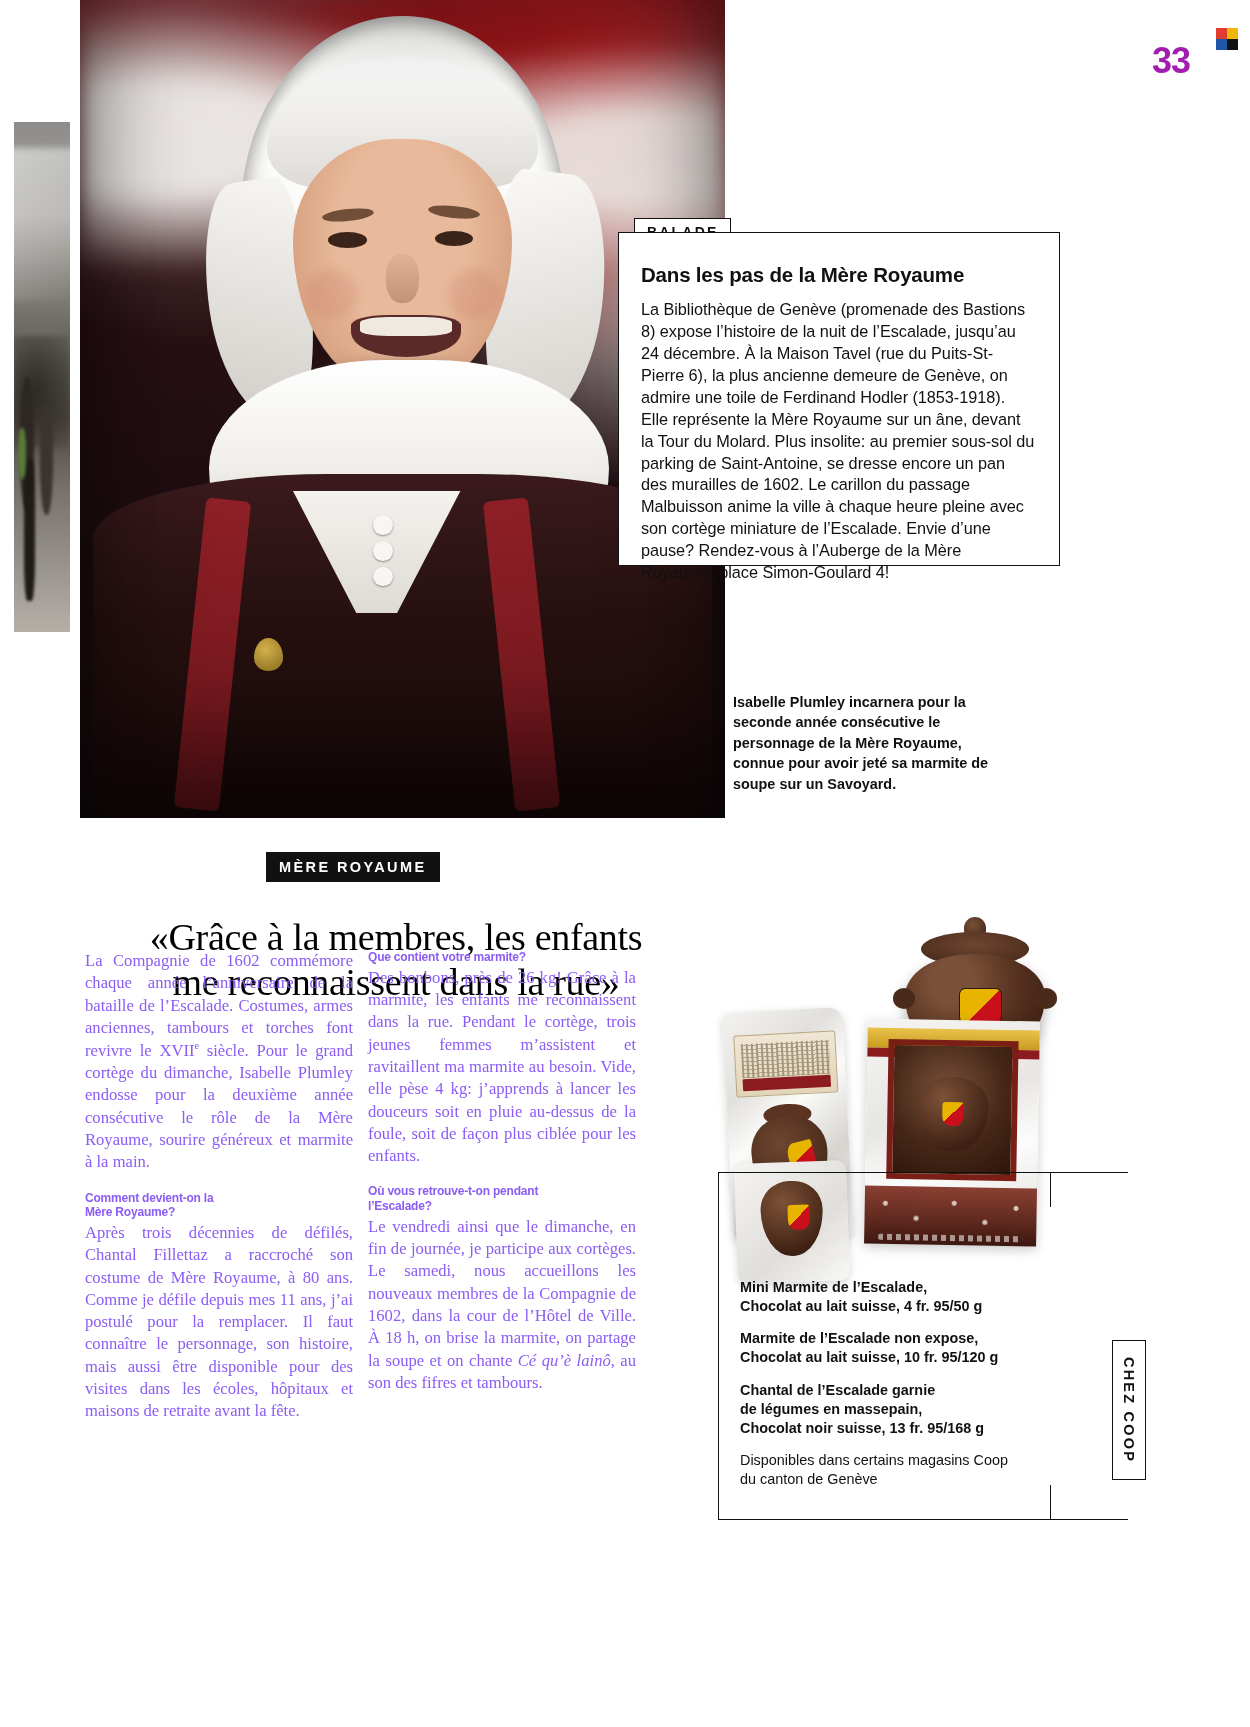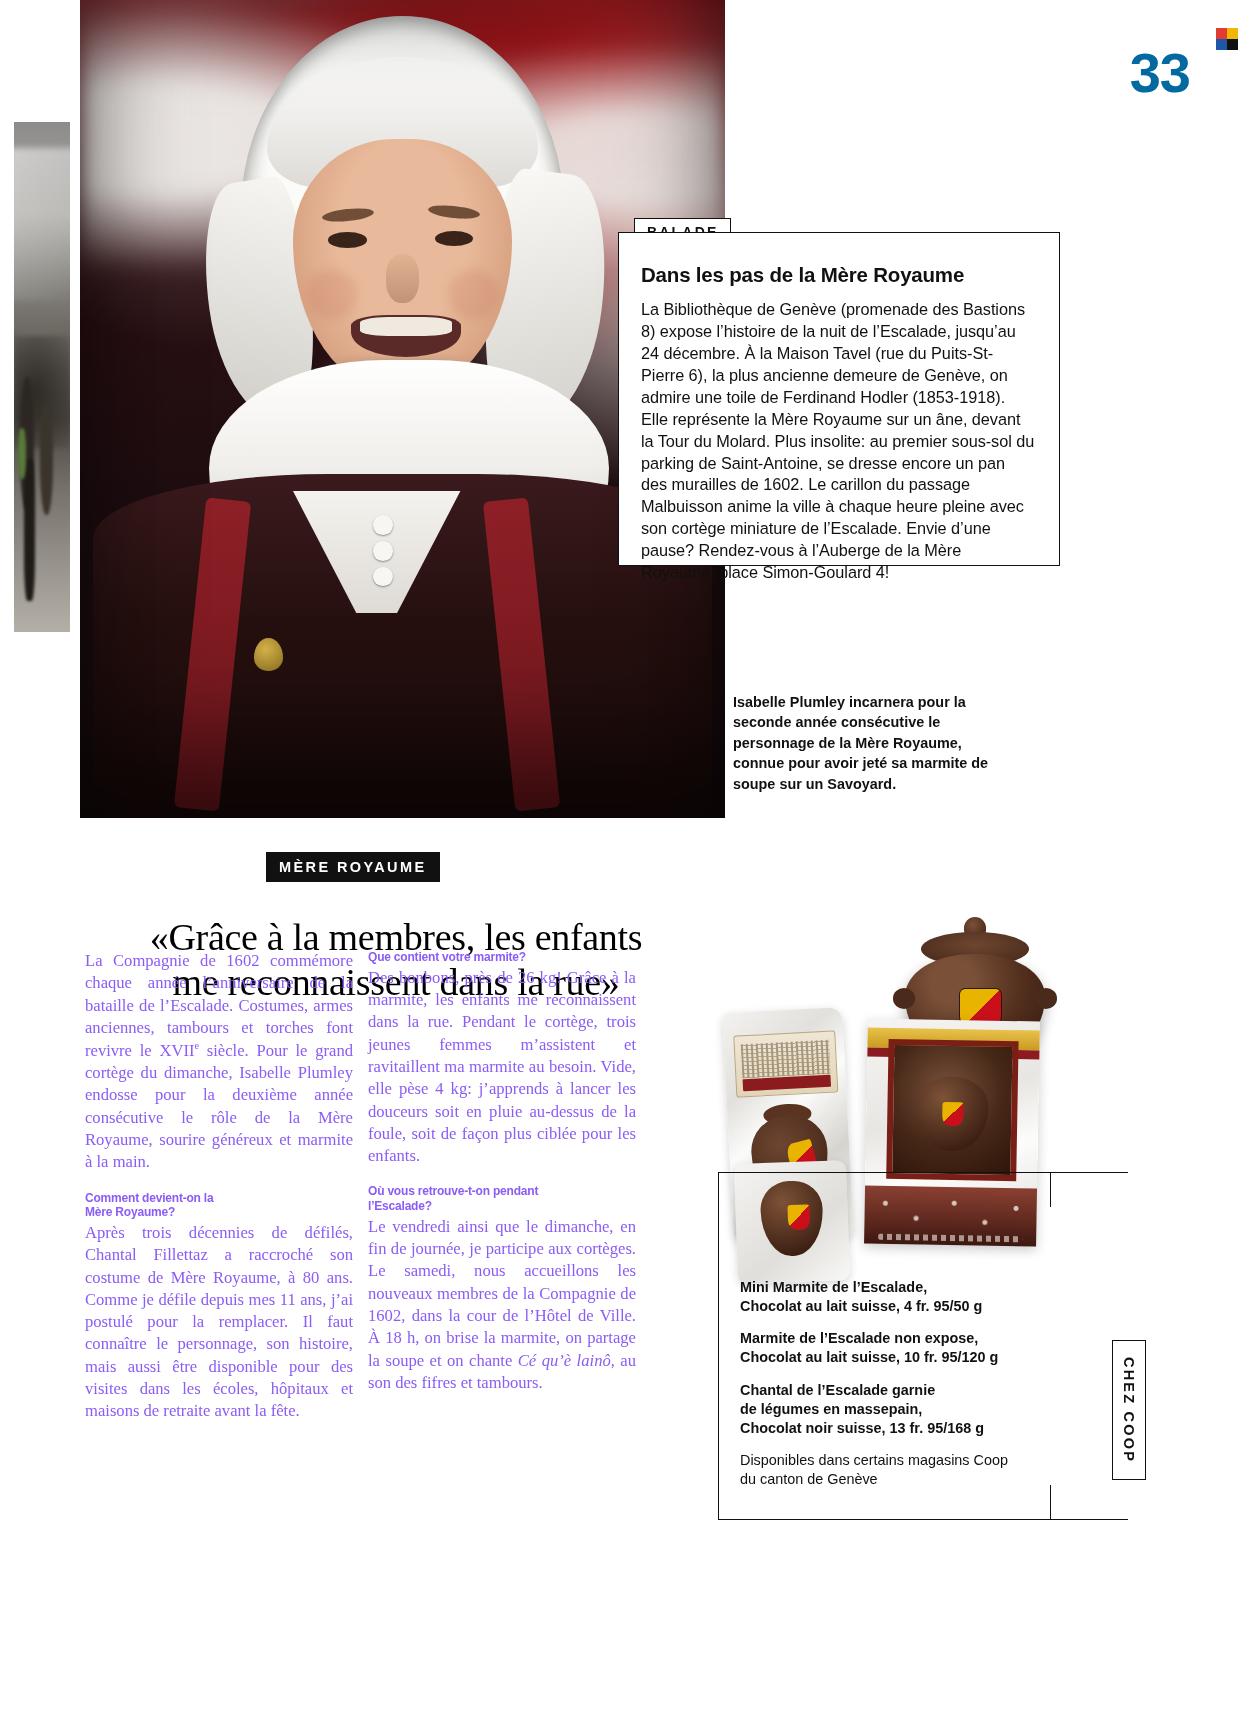--- a/index.html
+++ b/index.html
@@ -6,21 +6,21 @@
   body {
     width:1250px; height:1727px; position:relative; overflow:hidden;
     font-family:"Liberation Sans", sans-serif; color:#111;
   }
   .page { position:absolute; inset:0; background:#fff; }
 
   
   .page-number{
     position:absolute; right:60px; top:40px;
     font-family:"Liberation Sans", sans-serif;
-    font-weight:bold; font-size:56px; letter-spacing:-1px; color:#0369a1;text-align:right;
+    font-weight:bold; font-size:36px; letter-spacing:-1px; color:#a21caf;text-align:right;
   }
   .color-mark{
     position:absolute; right:12px; top:28px; width:22px; height:22px;
     display:grid; grid-template-columns:1fr 1fr; grid-template-rows:1fr 1fr;
   }
   .color-mark i{display:block;}
 
   
   .side-strip{
     position:absolute; left:14px; top:122px; width:56px; height:510px;

